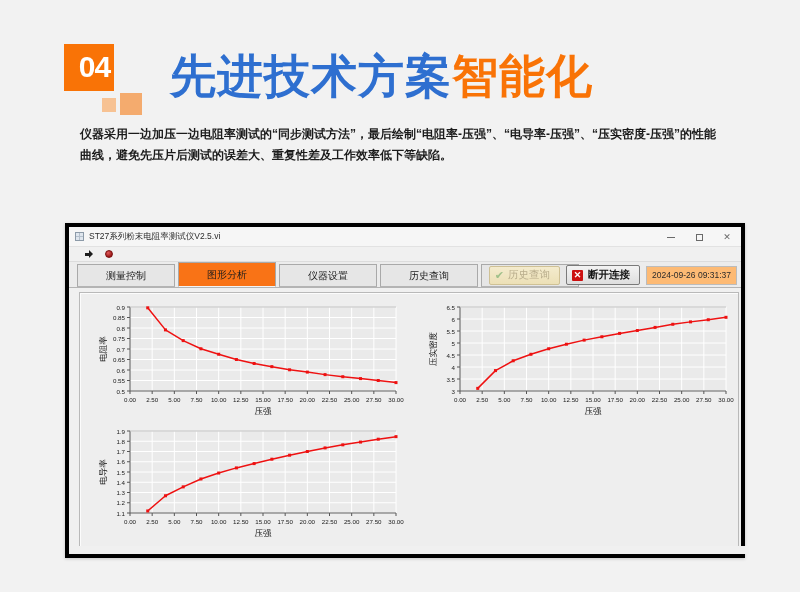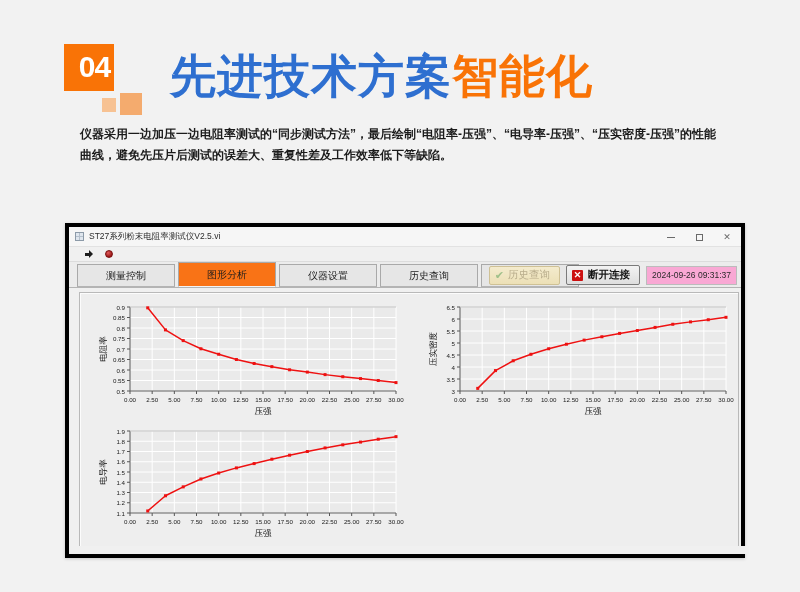--- a/index.html
+++ b/index.html
@@ -147,21 +147,21 @@
     border:1px solid #7a7a7a; border-radius:2px;
     font-size:10.5px; font-weight:bold; color:#111;
   }
   #disconnect .xbox {
     width:11px; height:11px; background:#cc1111; color:#fff;
     font-size:9px; line-height:11px; text-align:center; font-weight:bold;
     border-radius:1px;
   }
   #timestamp {
     height:19px; padding:0 5px; display:flex; align-items:center;
-    background:#f9a8d4; border:1px solid #bcbcbc;
+    background:#fdba74; border:1px solid #bcbcbc;
     font-size:8.5px; color:#2b2b2b; font-family:"Liberation Sans", sans-serif;
   }
 
   
   #chart-panel {
     position:absolute; left:10px; top:65px; width:660px; height:258px;
     background:#eeeeee;
     border:1px solid #b9b9b9;
     box-shadow: inset 1px 1px 0 #fcfcfc;
   }

